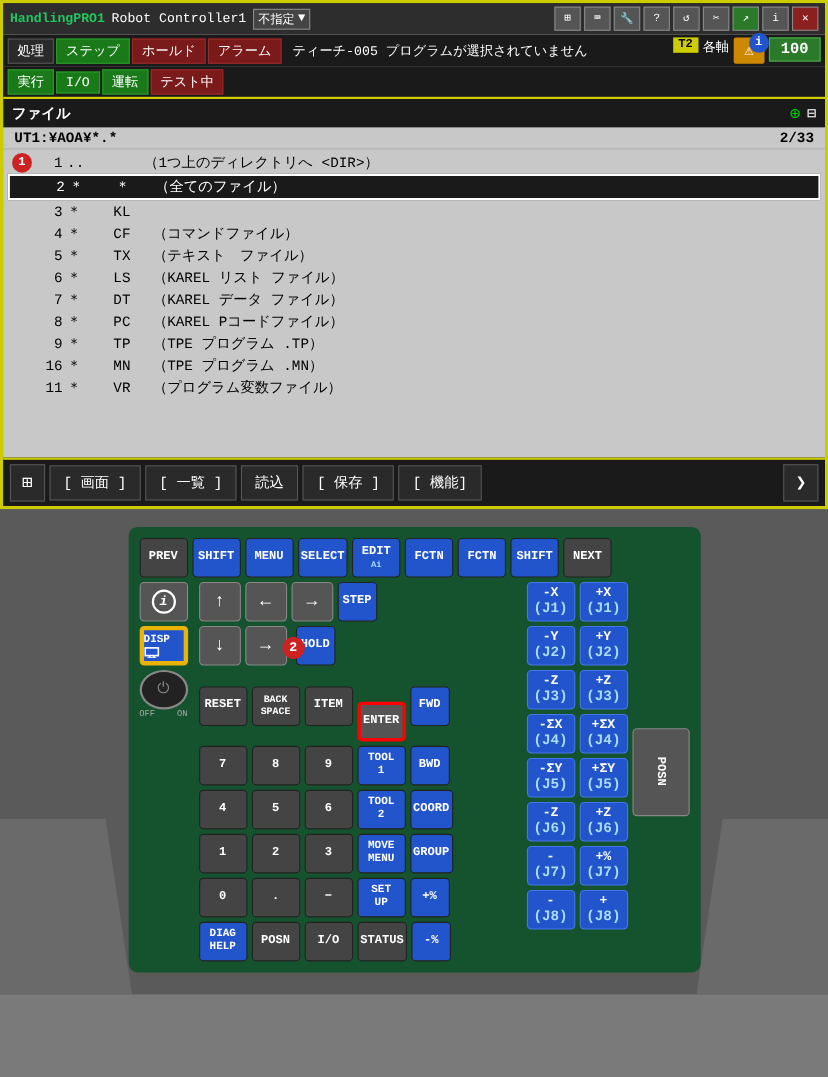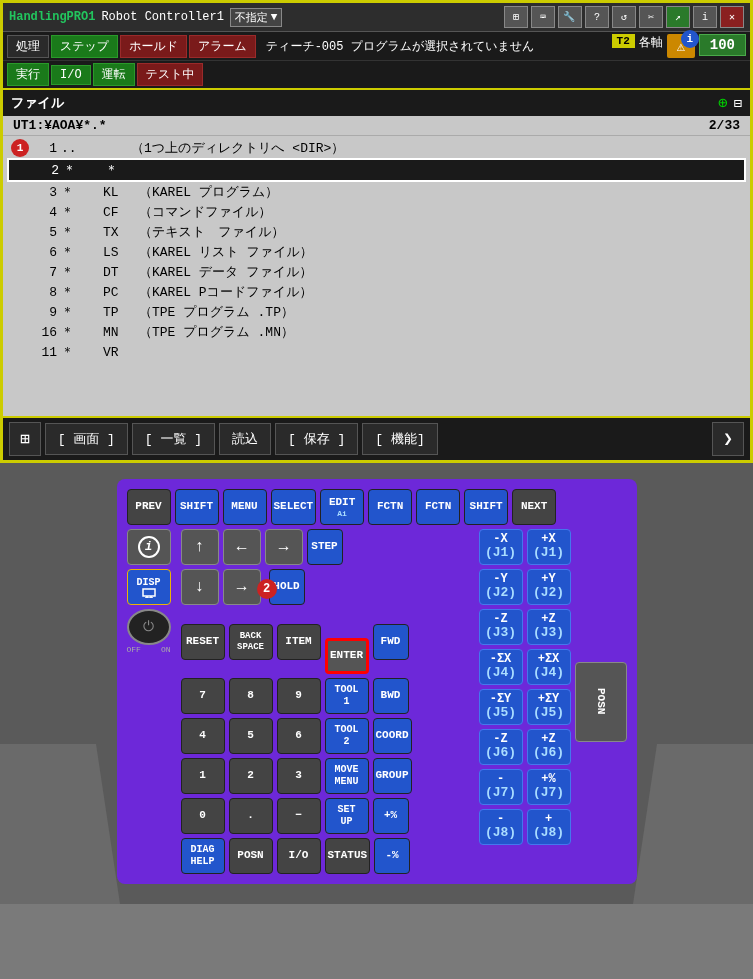--- a/index.html
+++ b/index.html
@@ -305,21 +305,21 @@
       position: absolute;
       bottom: 0;
       width: 120px;
       height: 160px;
       background: #6a6a6a;
     }
     .arm-left { left: 0; clip-path: polygon(0 0, 80% 0, 100% 100%, 0 100%); }
     .arm-right { right: 0; clip-path: polygon(20% 0, 100% 0, 100% 100%, 0 100%); }
 
     .keyboard-panel {
-      background: #6d28d9;
+      background: #14532d;
       border-radius: 8px;
       padding: 10px;
       display: flex;
       flex-direction: column;
       gap: 4px;
       width: 520px;
       position: relative;
       z-index: 1;
     }
 
@@ -382,25 +382,24 @@
       justify-content: center;
       color: white;
       font-size: 12px;
       font-weight: bold;
       font-style: italic;
     }
     .disp-btn {
       width: 44px;
       height: 36px;
       background: #2255cc;
-      border: 1px solid #eab308;
+      border: 4px solid #eab308;
       border-radius: 4px;
       display: flex;
       flex-direction: column;
-      align-items: center;
       justify-content: center;
       cursor: pointer;
       color: white;
       font-size: 10px;
       font-weight: bold;
     }
     .power-btn {
       width: 44px;
       height: 36px;
       background: #222;
@@ -588,28 +587,28 @@
         <span class="col1">..</span>
         <span class="col2"></span>
         <span class="col3">（1つ上のディレクトリへ &lt;DIR&gt;）</span>
       </div>
 
       <div class="file-row selected">
         <span style="width:22px; display:inline-block;"></span>
         <span class="num">2</span>
         <span class="col1">＊</span>
         <span class="col2" style="padding-left:12px;">＊</span>
+        <span class="col3" style="padding-left:8px;">（全てのファイル）</span>
       </div>
 
       <div class="file-row">
         <span style="width:22px; display:inline-block;"></span>
         <span class="num">3</span>
         <span class="col1">＊</span>
         <span class="col2" style="padding-left:12px;">KL</span>
-        <span class="col3" style="padding-left:8px;">（KAREL プログラム）</span>
       </div>
 
       <div class="file-row">
         <span style="width:22px; display:inline-block;"></span>
         <span class="num">4</span>
         <span class="col1">＊</span>
         <span class="col2" style="padding-left:12px;">CF</span>
         <span class="col3" style="padding-left:8px;">（コマンドファイル）</span>
       </div>
 
@@ -659,20 +658,21 @@
         <span class="col1">＊</span>
         <span class="col2" style="padding-left:12px;">MN</span>
         <span class="col3" style="padding-left:8px;">（TPE プログラム .MN）</span>
       </div>
 
       <div class="file-row">
         <span style="width:22px; display:inline-block;"></span>
         <span class="num">11</span>
         <span class="col1">＊</span>
         <span class="col2" style="padding-left:12px;">VR</span>
+        <span class="col3" style="padding-left:8px;">（プログラム変数ファイル）</span>
       </div>
 
     </div>
   </div>
 
   <div class="bottom-toolbar">
     <div class="toolbar-grid-btn">⊞</div>
     <div class="toolbar-btn">[ 画面 ]</div>
     <div class="toolbar-btn">[ 一覧 ]</div>
     <div class="toolbar-btn">読込</div>

